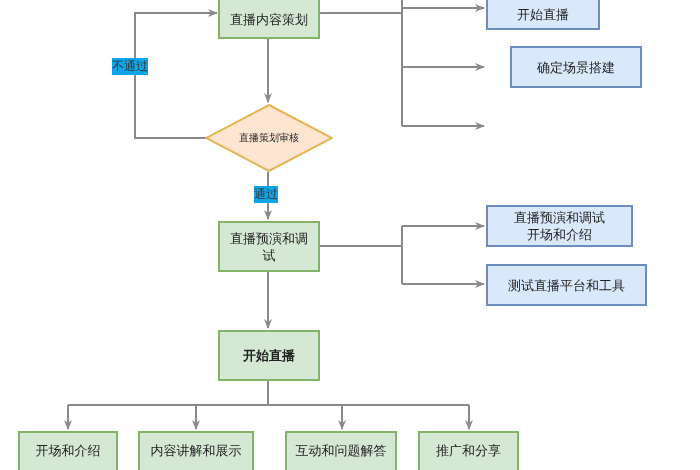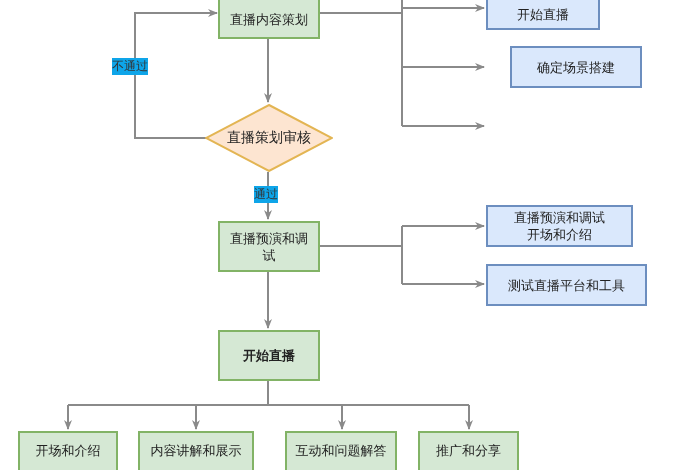--- a/index.html
+++ b/index.html
@@ -8,21 +8,21 @@
   #canvas { position: absolute; left: 0; top: 0; width: 700px; height: 470px; }
   svg.links { position: absolute; left: 0; top: 0; }
   .node { position: absolute; box-sizing: border-box; display: flex;
           align-items: center; justify-content: center; text-align: center;
           font-size: 13px; line-height: 17px; color: #222; padding: 0 4px; }
   .green { background: #d5e8d4; border: 2px solid #82b366; }
   .blue  { background: #dae8fc; border: 2px solid #6c8ebf; }
   .diamond-wrap { position: absolute; }
   .diamond-label { position: absolute; left: 0; top: 0; width: 100%; height: 100%;
           display: flex; align-items: center; justify-content: center;
-          font-size: 14px; color: #222; }
+          font-size: 10px; color: #222; }
   .edge-label { position: absolute; font-size: 12px; color: #333; background: #0ea5e9;
           padding: 1px 0; line-height: 15px; }
 </style>
 </head>
 <body>
 
 <div id="canvas">
 
   <svg class="links" width="700" height="470">
     <defs>

